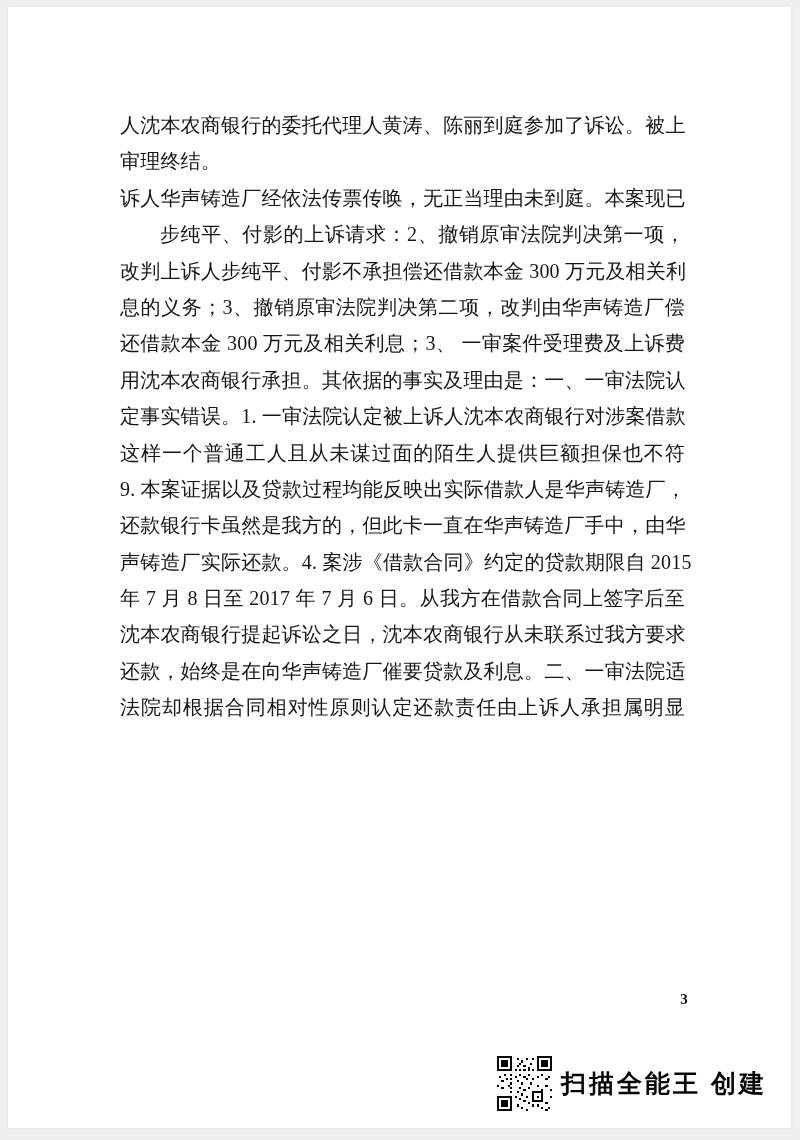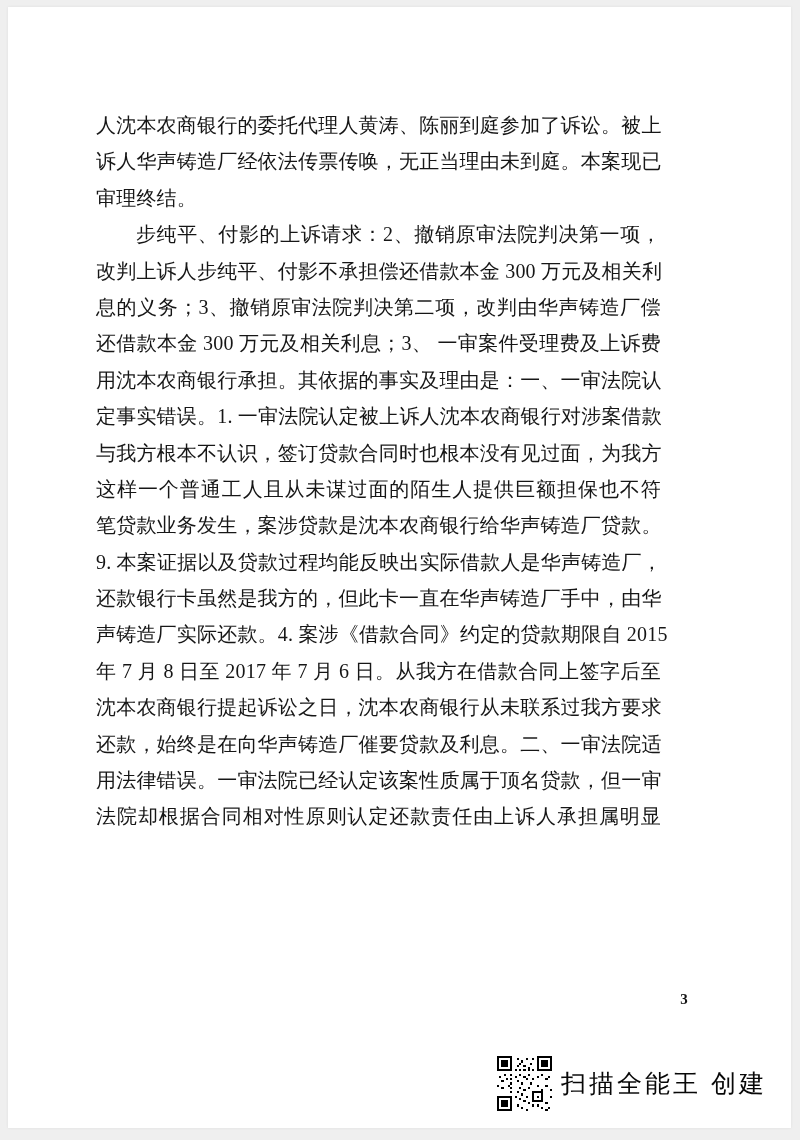--- a/index.html
+++ b/index.html
@@ -16,21 +16,21 @@
   }
   .page {
     position: absolute;
     left: 8px; top: 7px;
     width: 783px; height: 1121px;
     background: #ffffff;
     box-shadow: 0 0 3px rgba(0,0,0,0.07);
   }
   .text-block {
     position: absolute;
-    left: 88px; top: 100px;
+    left: 112px; top: 100px;
     width: 565px;
   }
   .line {
     height: 36.4px;
     line-height: 36.4px;
     font-size: 20px;
     color: #161616;
     white-space: nowrap;
     letter-spacing: 0.2px;
   }
@@ -58,52 +58,49 @@
     align-items: center;
     gap: 9px;
   }
   .qr {
     width: 55px; height: 55px;
     display: block;
   }
   .watermark {
     font-family: "Liberation Sans", "DejaVu Sans", sans-serif;
     font-size: 25px;
-    font-weight: 400;
+    font-weight: 700;
     letter-spacing: 3px;
     color: #070707;
     line-height: 55px;
   }
 </style>
 </head>
 <body>
 
 <div class="canvas">
   <div class="page">
 
     <div class="text-block">
         <div class="line j">人沈本农商银行的委托代理人黄涛、陈丽到庭参加了诉讼。被上</div>
+        <div class="line">审理终结。</div>
         <div class="line j">诉人华声铸造厂经依法传票传唤，无正当理由未到庭。本案现已</div>
-        <div class="line">审理终结。</div>
         <div class="line j ind">步纯平、付影的上诉请求：2、撤销原审法院判决第一项，</div>
         <div class="line j">改判上诉人步纯平、付影不承担偿还借款本金 300 万元及相关利</div>
         <div class="line j">息的义务；3、撤销原审法院判决第二项，改判由华声铸造厂偿</div>
         <div class="line j">还借款本金 300 万元及相关利息；3、 一审案件受理费及上诉费</div>
         <div class="line j">用沈本农商银行承担。其依据的事实及理由是：一、一审法院认</div>
         <div class="line j">定事实错误。1. 一审法院认定被上诉人沈本农商银行对涉案借款</div>
-        <div class="line j">与我方根本不认识，签订贷款合同时也根本没有见过面，为我方</div>
         <div class="line j">这样一个普通工人且从未谋过面的陌生人提供巨额担保也不符</div>
-        <div class="line j">笔贷款业务发生，案涉贷款是沈本农商银行给华声铸造厂贷款。</div>
         <div class="line j">9. 本案证据以及贷款过程均能反映出实际借款人是华声铸造厂，</div>
         <div class="line j">还款银行卡虽然是我方的，但此卡一直在华声铸造厂手中，由华</div>
         <div class="line j">声铸造厂实际还款。4. 案涉《借款合同》约定的贷款期限自 2015</div>
         <div class="line j">年 7 月 8 日至 2017 年 7 月 6 日。从我方在借款合同上签字后至</div>
         <div class="line j">沈本农商银行提起诉讼之日，沈本农商银行从未联系过我方要求</div>
         <div class="line j">还款，始终是在向华声铸造厂催要贷款及利息。二、一审法院适</div>
-        <div class="line j">用法律错误。一审法院已经认定该案性质属于顶名贷款，但一审</div>
         <div class="line j">法院却根据合同相对性原则认定还款责任由上诉人承担属明显</div>
       </div>
 
     <div class="page-number">3</div>
 
     <div class="footer">
       <svg class="qr" viewBox="0 0 25 25" shape-rendering="crispEdges" aria-hidden="true">
         <rect x="0" y="0" width="25" height="25" fill="#ffffff"></rect>
         <path fill="#000000" fill-rule="evenodd" d="
           M0,0h7v7h-7zM1,1h5v5h-5zM2,2h3v3h-3z

